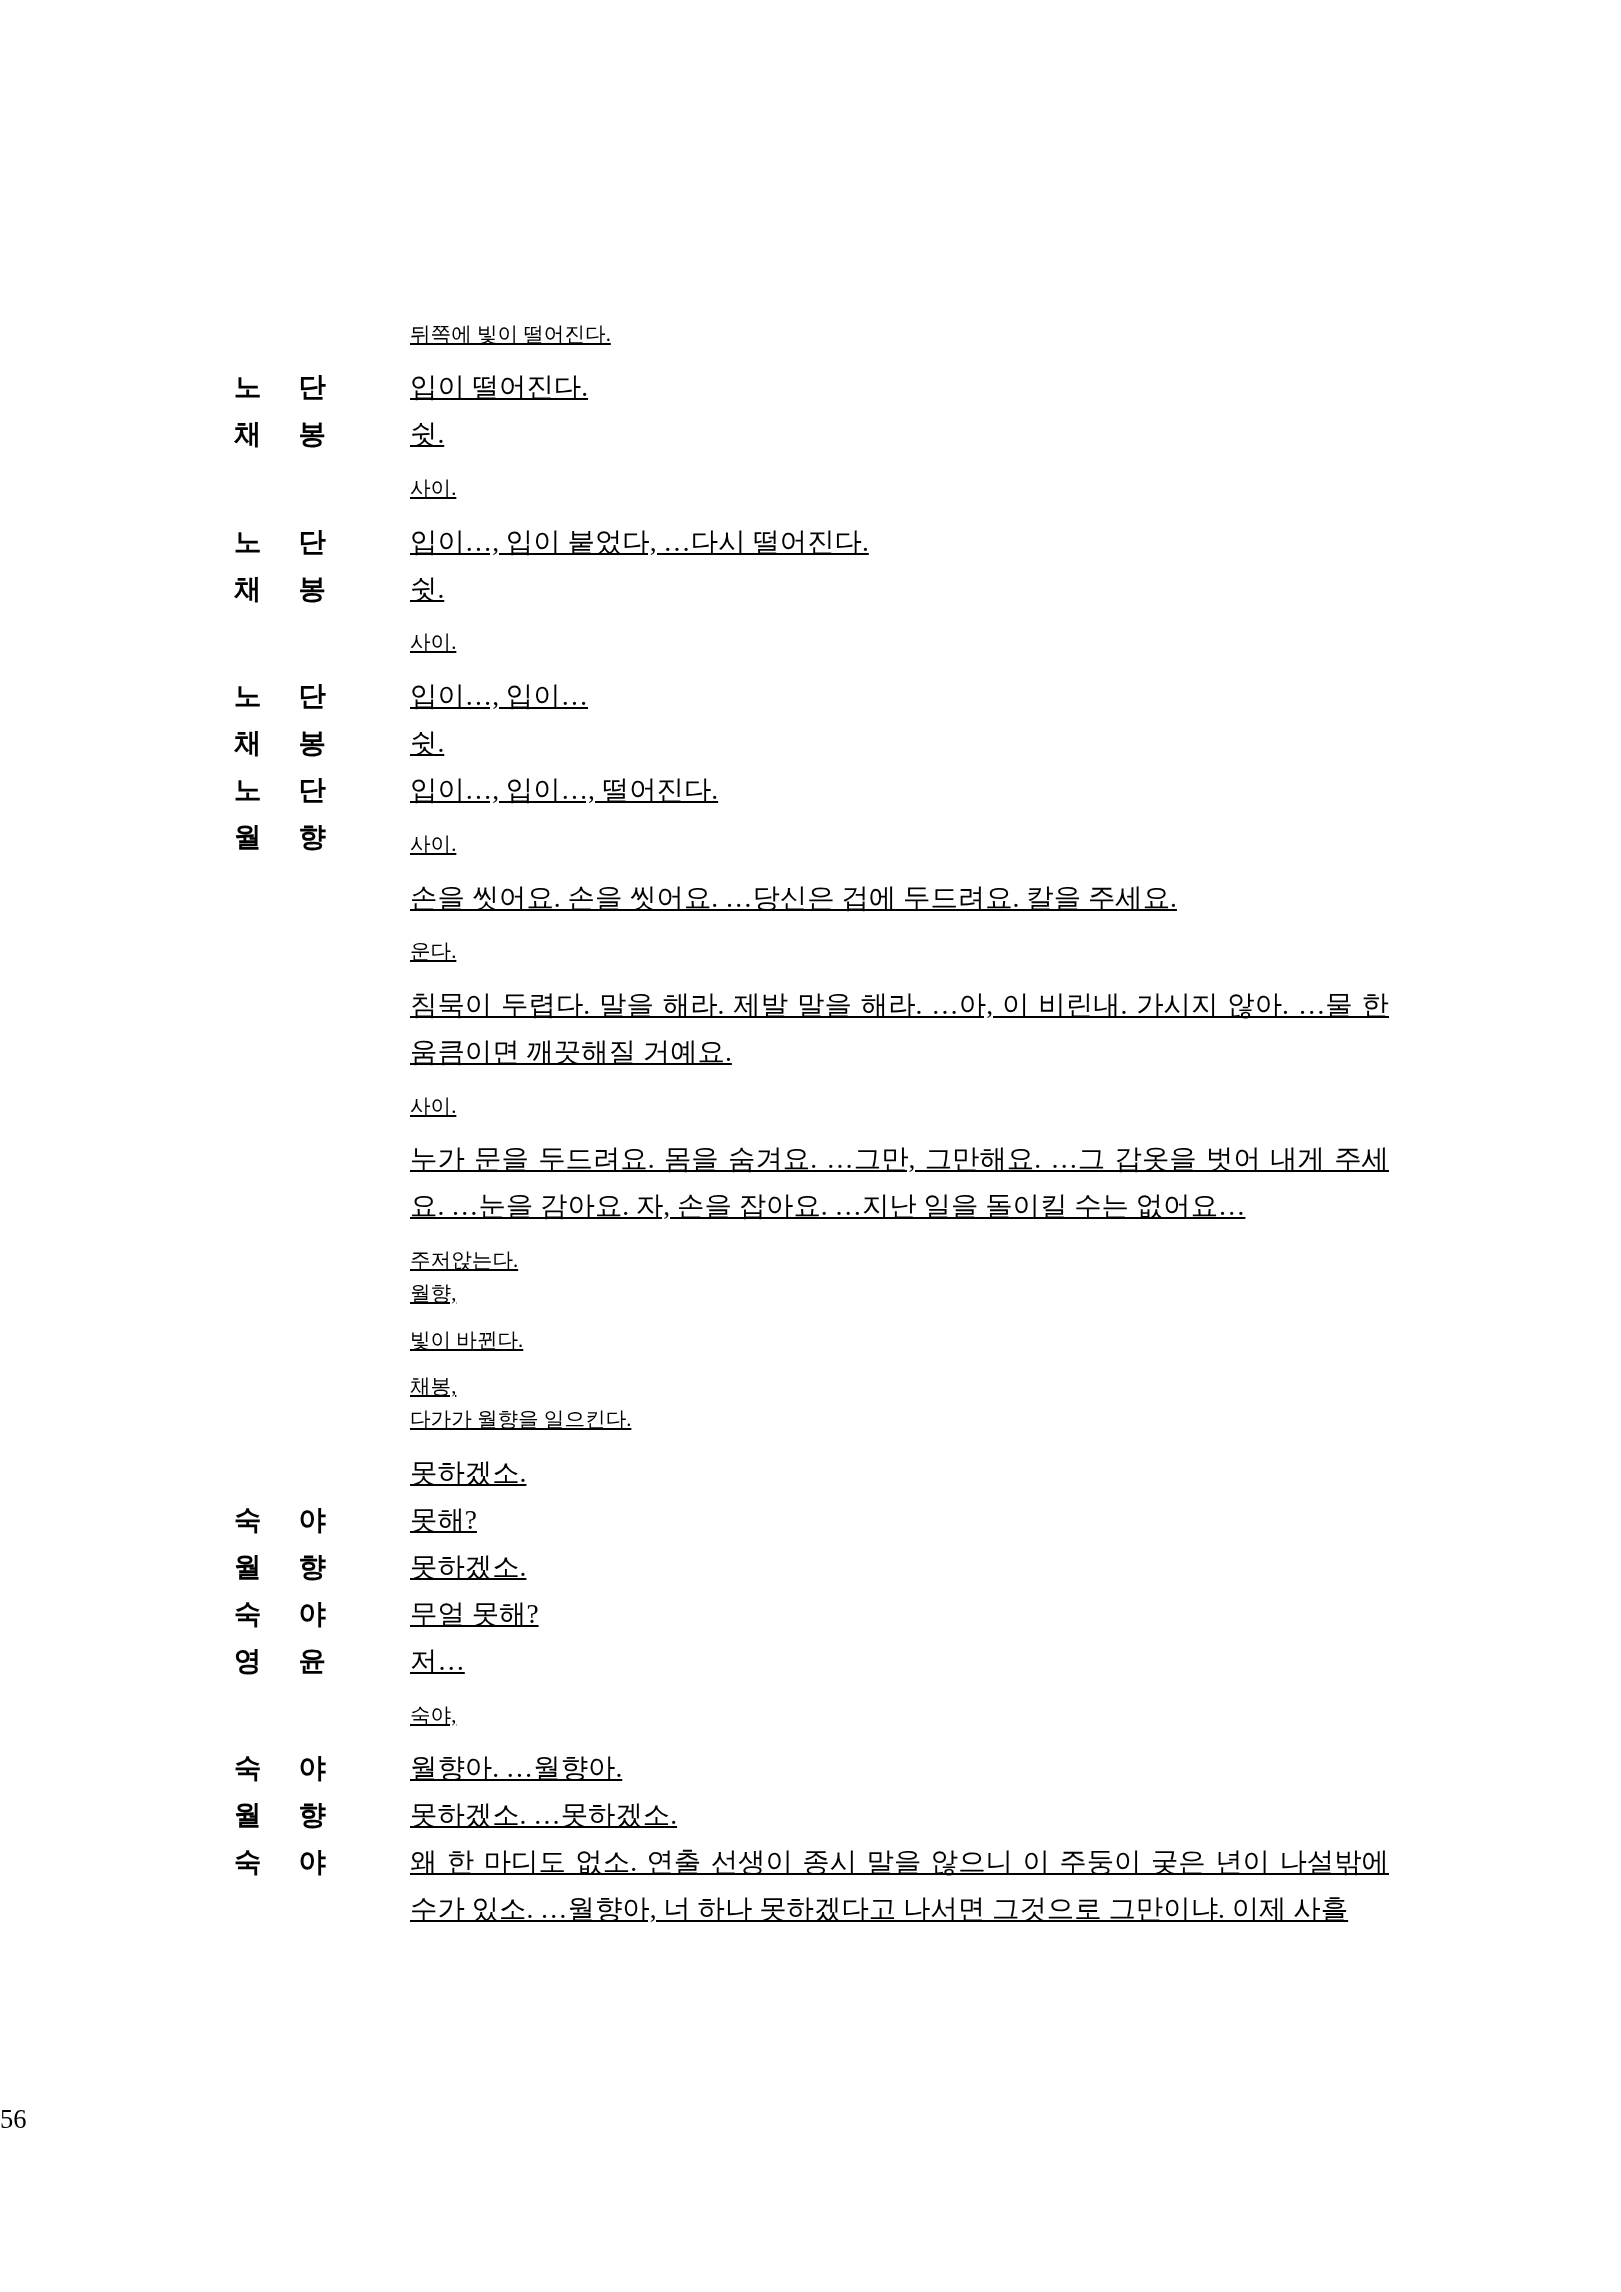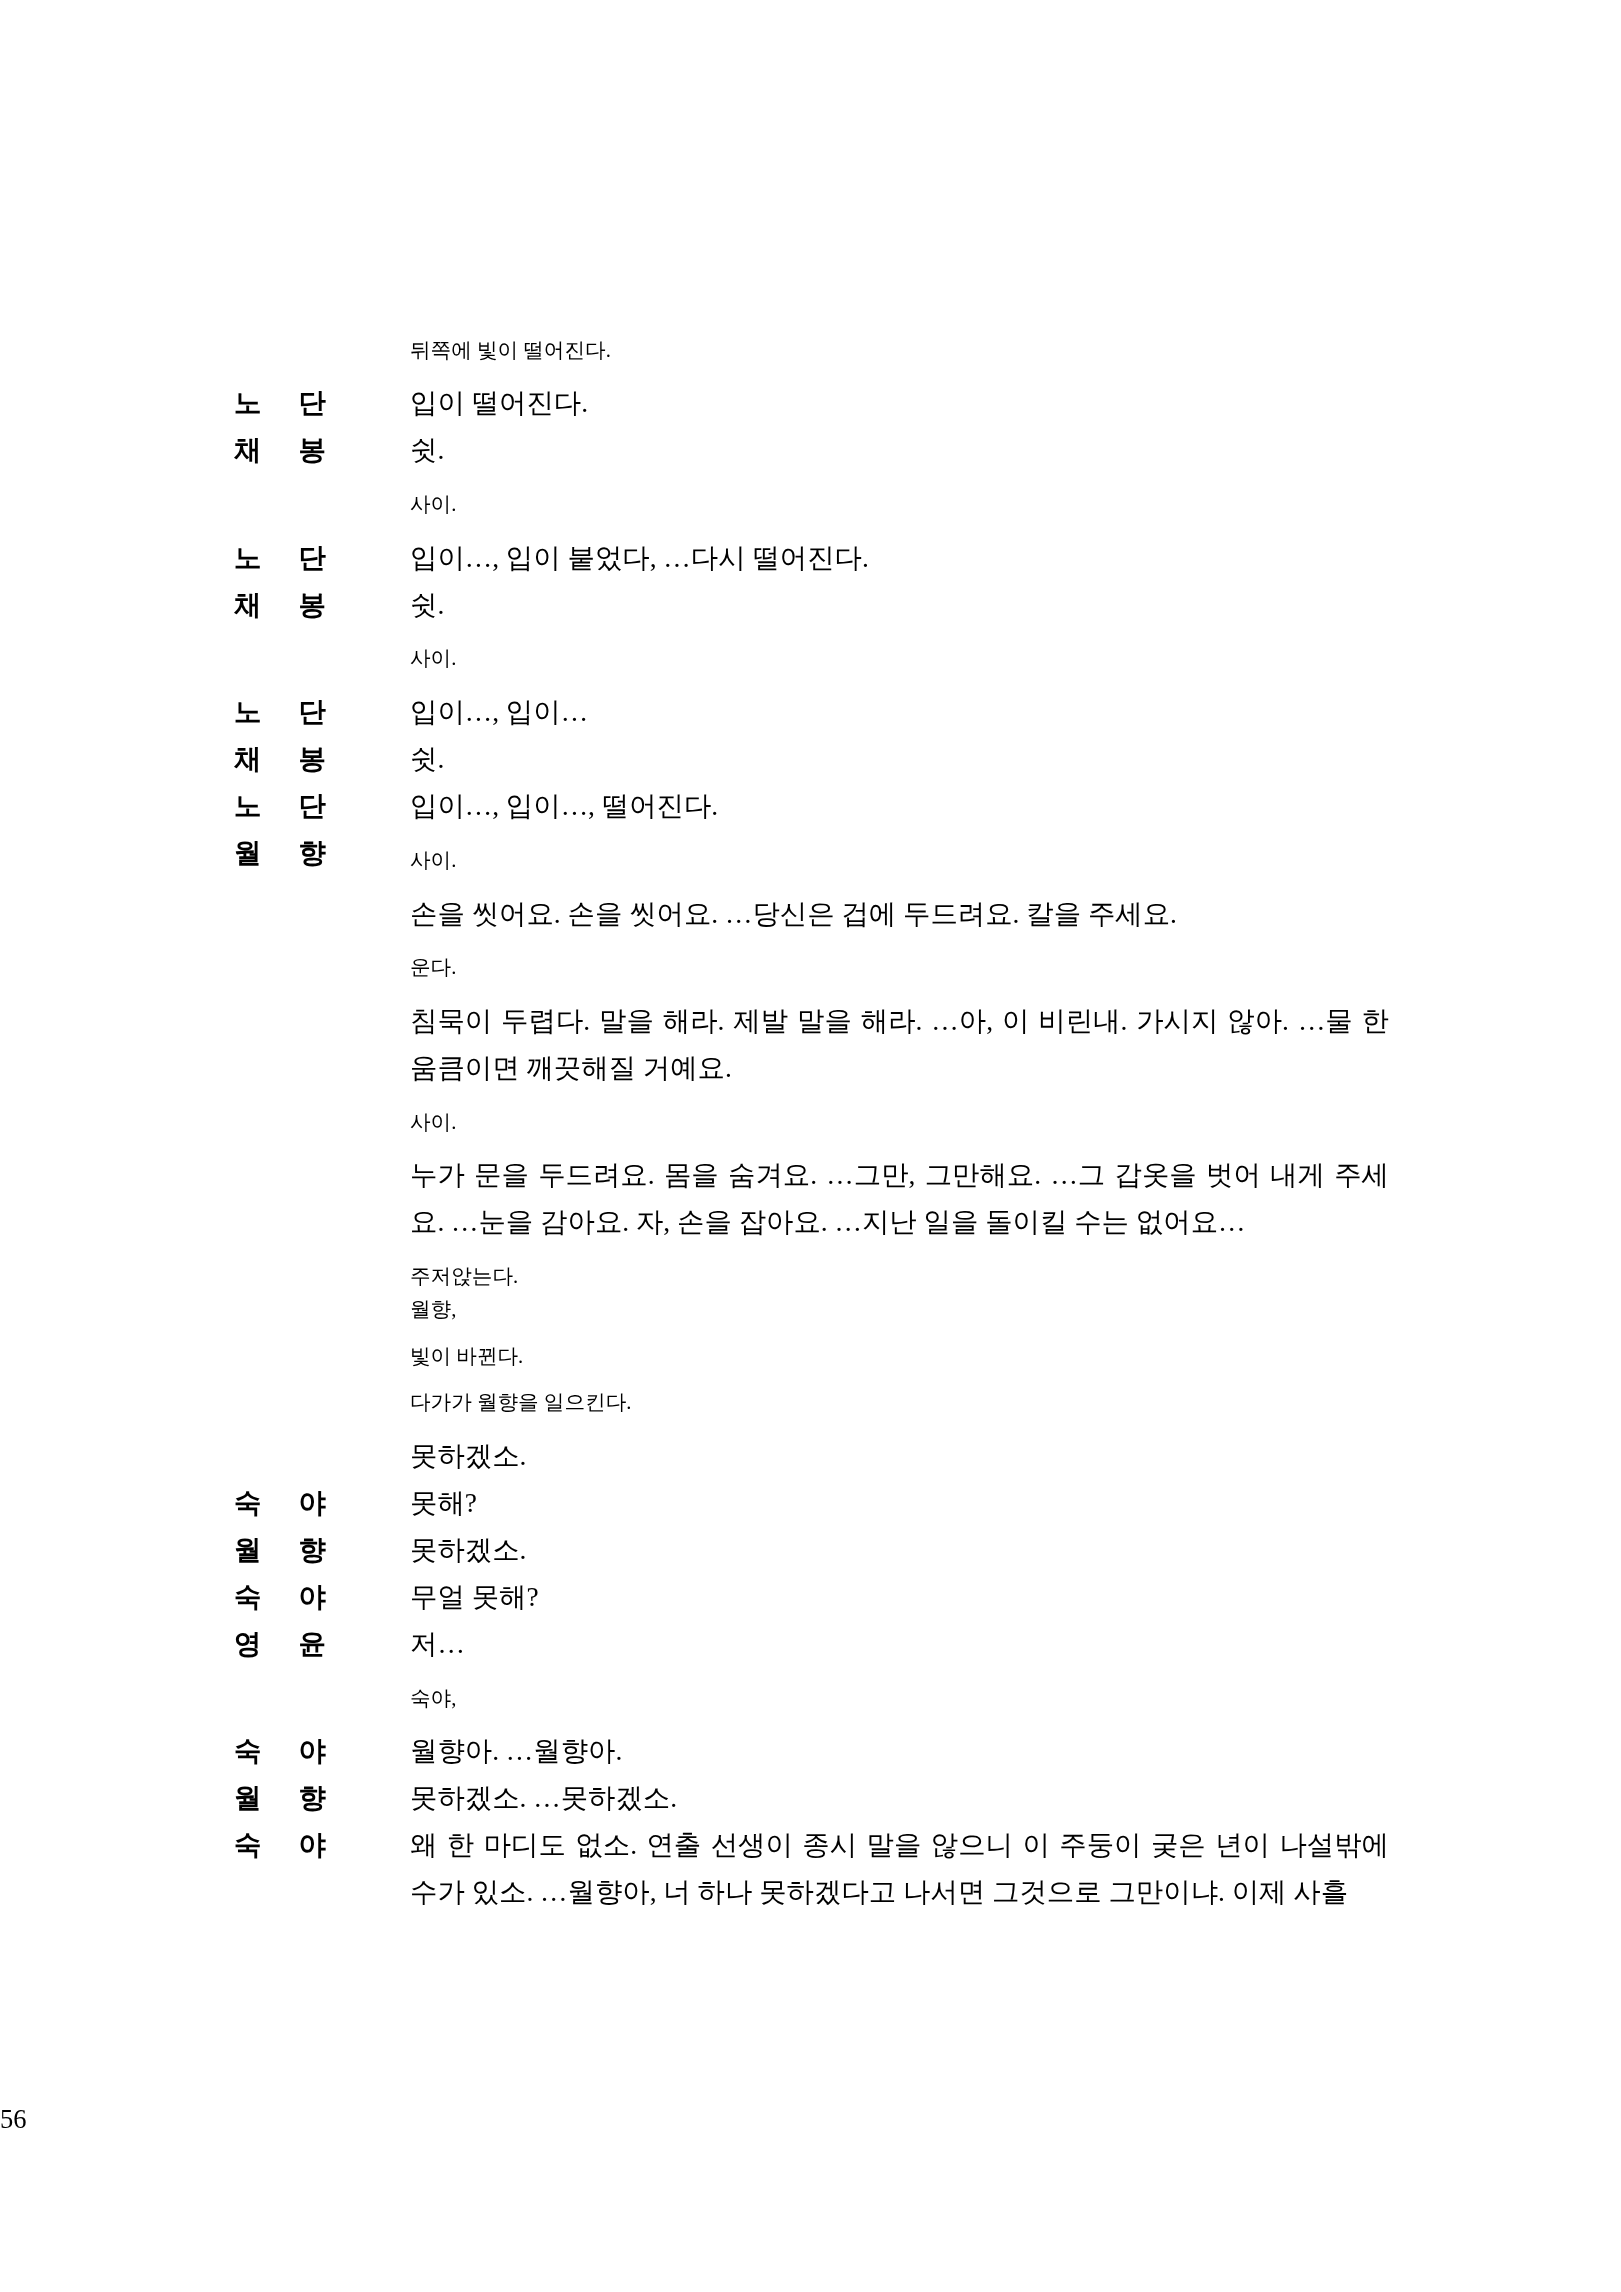--- a/index.html
+++ b/index.html
@@ -14,22 +14,23 @@
     height: 2293px;
     background: #ffffff;
     color: #000000;
     font-family: "Liberation Serif", "DejaVu Serif", serif;
     overflow: hidden;
   }
   
   .script-body {
     position: absolute;
     left: 410px;
-    top: 320px;
+    top: 304px;
     width: 979px;
+    text-decoration: underline;
   }
   .row { position: relative; }
 
   .row.dialogue {
     font-size: 27.4px;
     line-height: 47px;
     margin: 0;
     text-align: justify;
     letter-spacing: 0px;
   }
@@ -170,20 +171,21 @@
   <div class="row stage">
         <div class="stage-line">주저앉는다.</div>
         <div class="stage-line">월향,</div>
       </div>
 
   <div class="row stage">
         <div class="stage-line">빛이 바뀐다.</div>
       </div>
 
   <div class="row stage">
+        <div class="stage-line">채봉,</div>
         <div class="stage-line">다가가 월향을 일으킨다.</div>
       </div>
 
   <div class="row dialogue">
     <span class="name"></span>
     <span class="speech">못하겠소.</span>
   </div>
 
   <div class="row dialogue">
     <span class="name">

